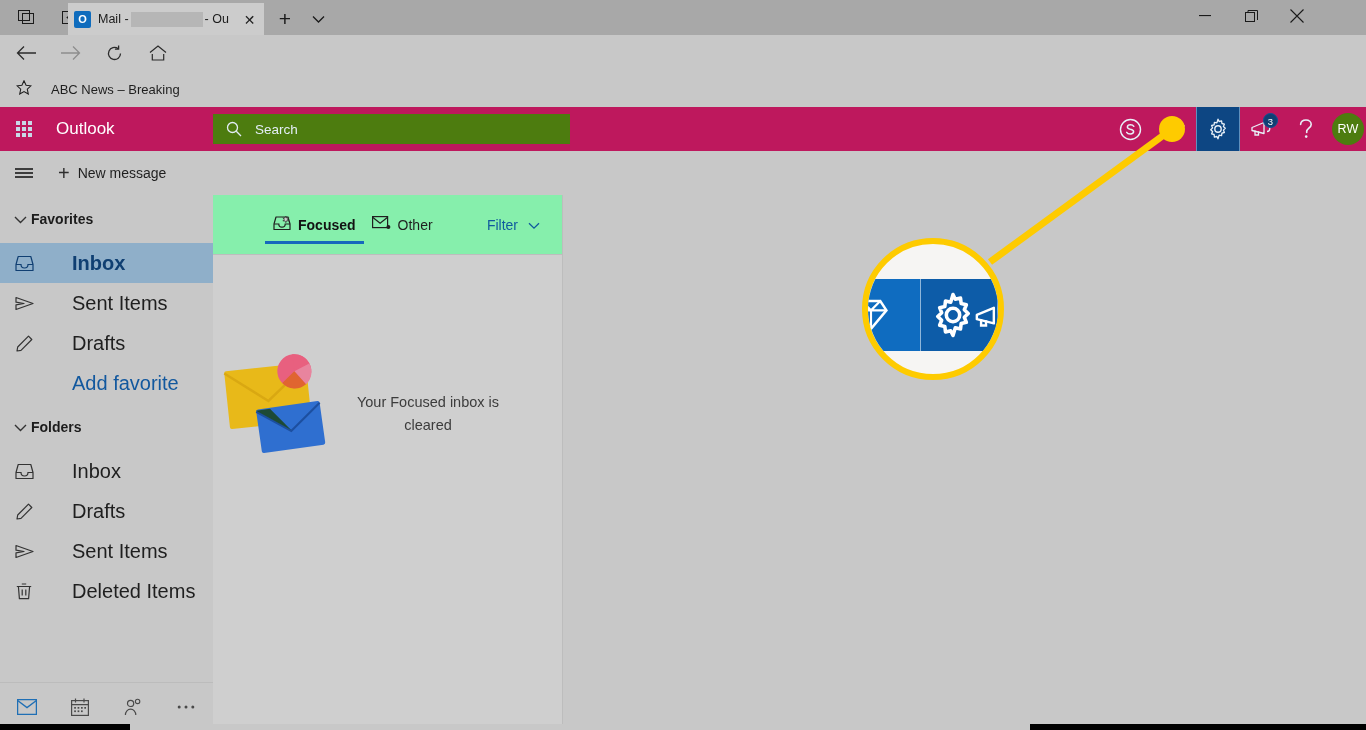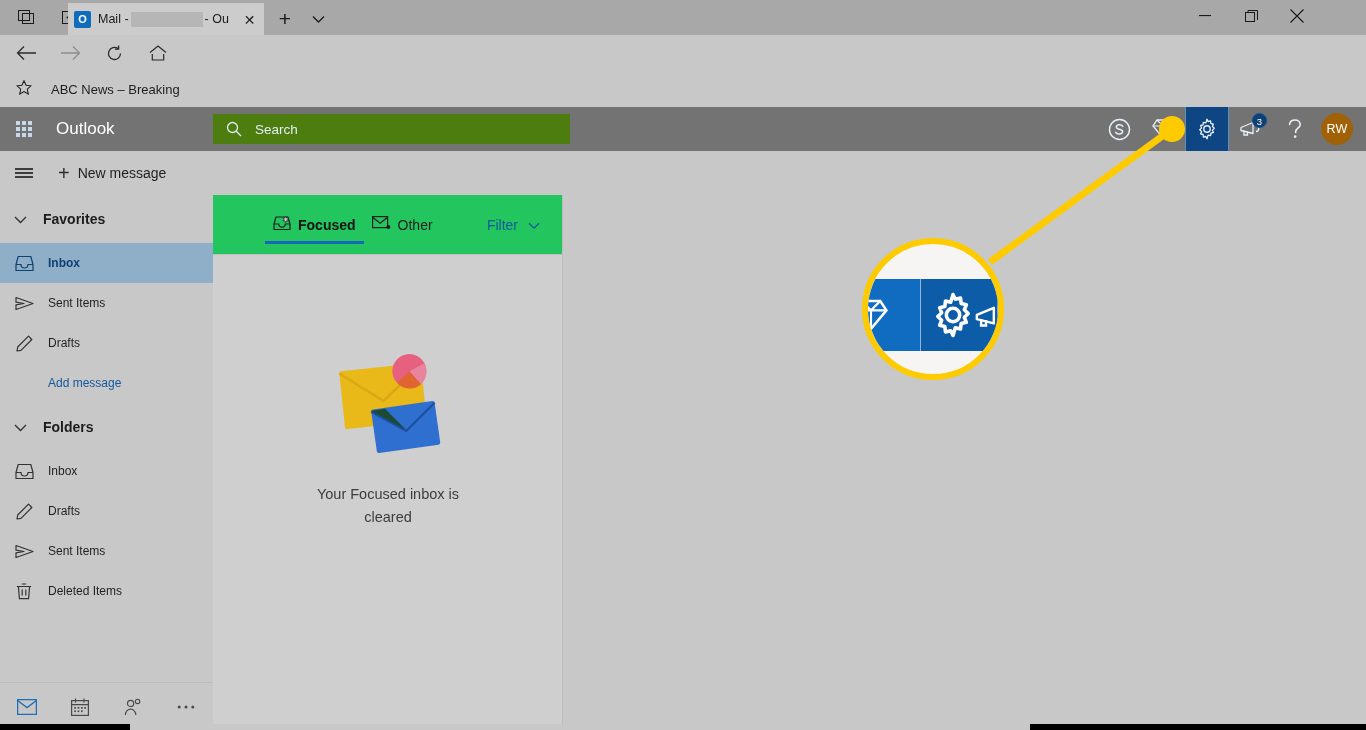--- a/index.html
+++ b/index.html
@@ -120,21 +120,21 @@
   .bookmarks-bar {
     position: absolute; left: 0; top: 71px; width: 1366px; height: 36px;
     background: #c8c8c8; display: flex; align-items: center; padding-left: 10px;
   }
   .bm-item { display: flex; align-items: center; gap: 19px; padding: 3px 6px; }
   .bm-label { font-size: 13px; color: #1e1e1e; white-space: nowrap; }
 
   
   .ol-header {
     position: absolute; left: 0; top: 107px; width: 1366px; height: 44px;
-    background: #737373;
+    background: #be185d;
     display: flex; align-items: center;
   }
   .waffle {
     width: 48px; height: 44px;
     display: flex; align-items: center; justify-content: center;
   }
   .waffle-grid {
     display: grid; grid-template-columns: repeat(3, 4px);
     grid-template-rows: repeat(3, 4px); gap: 2px;
   }
@@ -167,24 +167,24 @@
   }
   .badge-count {
     position: absolute; top: 6px; right: 6px;
     min-width: 15px; height: 15px; border-radius: 50%;
     background: #103f72; color: #ffffff;
     font-size: 9.5px; line-height: 15px; text-align: center;
     border: 1px solid #0f5197;
   }
   .avatar {
     width: 32px; height: 32px; border-radius: 50%;
-    background: #a16207; color: #ffffff;
+    background: #4d7c0f; color: #ffffff;
     display: flex; align-items: center; justify-content: center;
     font-size: 12.5px; letter-spacing: 0.3px;
-    margin-right: 13px; margin-left: 4px;
+    margin-right: 2px; margin-left: 4px;
   }
 
   .ol-cmdbar {
     position: absolute; left: 0; top: 151px; width: 1366px; height: 44px;
     background: #c8c8c8; display: flex; align-items: center;
   }
   .hamburger {
     width: 48px; height: 44px;
     display: flex; align-items: center; justify-content: center;
   }
@@ -196,73 +196,73 @@
   }
   .newmsg-plus { font-size: 20px; color: #2e2e2e; font-weight: 300; line-height: 1; }
   .newmsg-label { font-size: 14px; color: #1f1f1f; }
 
   
   .sidebar {
     position: absolute; left: 0; top: 195px; width: 213px; height: 535px;
     background: #c8c8c8;
   }
   .side-group {
-    height: 48px; display: flex; align-items: center; padding-left: 14px; gap: 16px;
+    height: 48px; display: flex; align-items: center; padding-left: 14px; gap: 4px;
   }
   .side-group-label { font-size: 14px; color: #1c1c1c; font-weight: 600; }
   .side-item {
     height: 40px; display: flex; align-items: center; padding-left: 14px; gap: 14px;
   }
   .side-item.selected { background: #8fafc9; }
   .side-item-ic {
     width: 20px; display: flex; align-items: center; justify-content: center;
     color: #333333;
   }
   .side-item.selected .side-item-ic { color: #103f72; }
-  .side-item-label { font-size: 12px; color: #1f1f1f; }
+  .side-item-label { font-size: 20px; color: #1f1f1f; margin-left: 24px; }
   .side-item.selected .side-item-label { color: #0f3f72; font-weight: 600; }
   .side-item.link .side-item-label { color: #12589e; }
   .side-bottomnav {
     position: absolute; left: 0; bottom: 0; width: 213px; height: 48px;
     border-top: 1px solid #bcbcbc; display: flex; align-items: center;
   }
   .bn-btn {
     width: 53px; height: 48px;
     display: flex; align-items: center; justify-content: center;
     color: #4a4a4a;
   }
   .bn-btn.active { color: #1f6fb5; }
 
   
   .msglist {
     position: absolute; left: 213px; top: 195px; width: 350px; height: 535px;
     background: #cfcfcf; border-right: 1px solid #bdbdbd;
   }
   .msglist-tabs {
     height: 60px; display: flex; align-items: center; position: relative;
-    padding-left: 52px; background: #22c55e;
+    padding-left: 52px; background: #86efac;
     border-bottom: 1px solid #bdbdbd;
   }
   .ml-tab {
     display: flex; align-items: center; gap: 7px; height: 100%;
     padding: 0 8px; position: relative;
   }
   .ml-tab-label { font-size: 14px; color: #1f1f1f; }
   .ml-tab.active .ml-tab-label { font-weight: 600; color: #121212; }
   .ml-tab.active::after {
     content: ""; position: absolute; left: 0; right: 0; bottom: 10px;
     height: 3px; background: #1668bd;
   }
   .ml-filter {
     position: absolute; right: 22px; display: flex; align-items: center; gap: 10px;
   }
   .ml-filter-label { font-size: 14px; color: #10599e; }
   .empty-wrap {
     position: absolute; left: 0; top: 150px; width: 350px;
-    display: flex; flex-direction: column; align-items: center;
+    display: flex; flex-direction: row; align-items: center;
   }
   .empty-illu { width: 120px; height: 110px; position: relative; }
   .empty-text {
     margin-top: 28px; width: 190px; text-align: center;
     font-size: 14.5px; color: #3c3c3c; line-height: 23px;
   }
 
   
   .readingpane {
     position: absolute; left: 564px; top: 195px; width: 802px; height: 535px;
@@ -553,21 +553,21 @@
     <span class="side-item-ic">
       <svg width="17" height="17" viewBox="0 0 17 17">
           <path d="M12.5 1.2l3.3 3.3L5 15.3 1 16l.7-4z" fill="none" stroke="currentColor" stroke-width="1.2" stroke-linejoin="round"></path>
         </svg>
     </span>
     <span class="side-item-label">Drafts</span>
   </div>
 
   <div class="side-item link">
     <span class="side-item-ic"></span>
-    <span class="side-item-label">Add message</span>
+    <span class="side-item-label">Add favorite</span>
   </div>
 
   <div class="side-group">
     <span>
       <svg width="13" height="8" viewBox="0 0 13 8">
           <path d="M1 1l5.5 5.5L12 1" fill="none" stroke="#333" stroke-width="1.4"></path>
         </svg>
     </span>
     <span class="side-group-label">Folders</span>
   </div>

